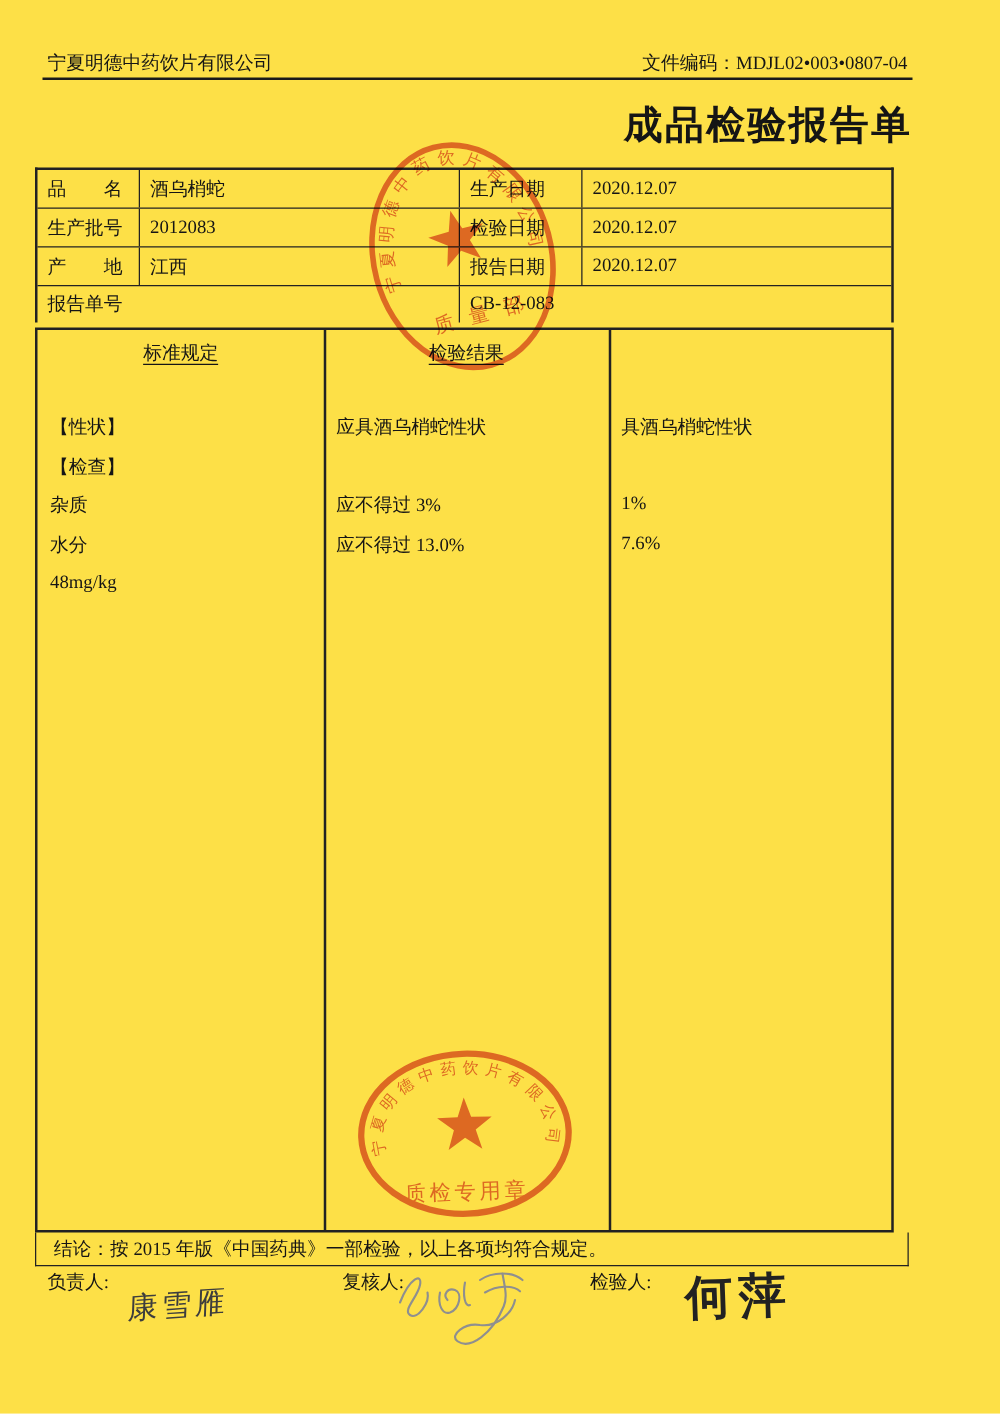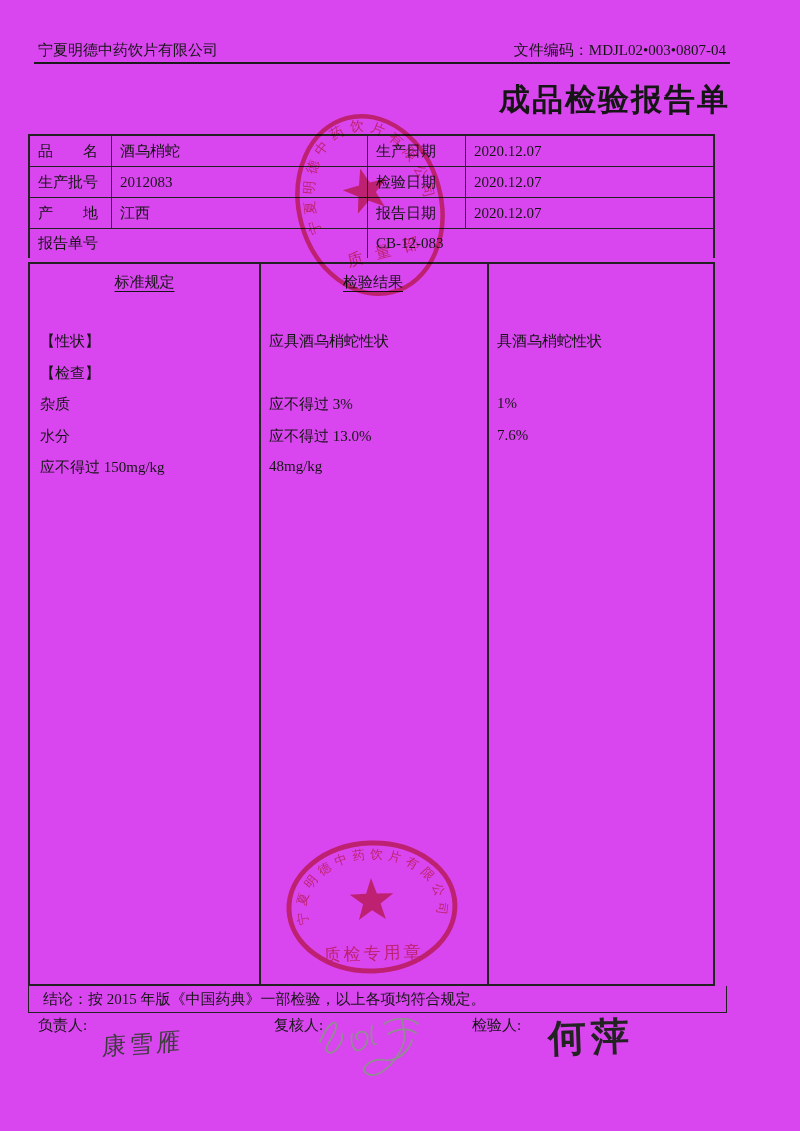--- a/index.html
+++ b/index.html
@@ -1,17 +1,17 @@
 <!DOCTYPE html>
 <html><head>
 <meta charset="utf-8">
 <style>
   html,body{margin:0;padding:0;background:#ffffff;}
   .page{
-    position:relative;width:800px;height:1131px;background:#d946ef;
+    position:relative;width:800px;height:1131px;background:#fde047;
     font-family:"Liberation Serif","DejaVu Serif",serif;color:#151515;overflow:hidden;
   }
   
   .hdr{position:absolute;left:38px;top:41px;width:688px;display:flex;justify-content:space-between;font-size:15px;}
   .hdr-rule{position:absolute;left:34px;top:62px;width:696px;height:2px;background:#1a1a1a;}
   .title{position:absolute;left:0;top:79px;width:730px;text-align:right;font-size:31px;font-weight:bold;letter-spacing:2px;}
   
   .info-table{position:absolute;left:28px;top:134px;width:683px;border:2px solid #222;border-bottom:none;}
   .irow{display:grid;grid-template-columns:82px 256px 98px 247px;height:30px;border-bottom:1.5px solid #222;}
   .irow:last-child{border-bottom:none;height:29px;}
@@ -102,21 +102,20 @@
         <div>杂质</div>
         <div>应不得过 3%</div>
         <div>1%</div>
       </div>
       <div class="insp-row">
         <div>水分</div>
         <div>应不得过 13.0%</div>
         <div>7.6%</div>
       </div>
       <div class="insp-row">
-        <div>应不得过 150mg/kg</div>
         <div>48mg/kg</div>
       </div>
     </div>
   </div>
 
   <div class="conclusion">
     <span>结论：按 2015 年版《中国药典》一部检验，以上各项均符合规定。</span>
   </div>
 
   <span class="sig-label" style="left:38px;">负责人:</span>

